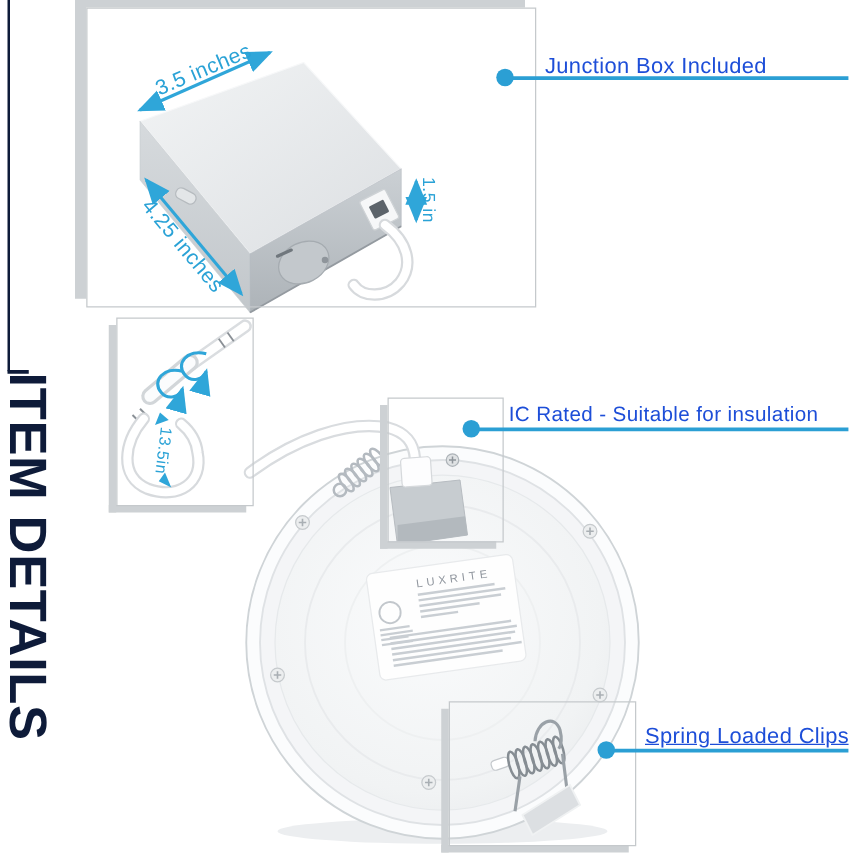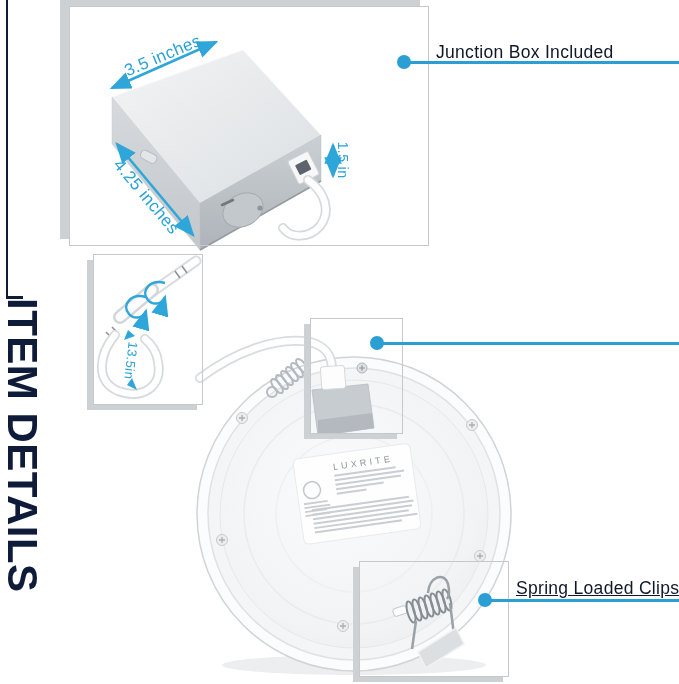--- a/index.html
+++ b/index.html
@@ -7,21 +7,21 @@
           font-family:"Liberation Sans",sans-serif;}
   
   #photo-layer{position:absolute;left:0;top:0;z-index:1;}
   
   .shadow-strip{position:absolute;background:#cdd1d4;z-index:2;}
   
   .frame{position:absolute;border:1.5px solid #c5c9cc;background:transparent;z-index:3;}
   
   .callout-line{position:absolute;height:3px;background:#2b9fd4;z-index:4;}
   .callout-dot{position:absolute;width:14px;height:14px;border-radius:50%;background:#2b9fd4;z-index:5;}
-  .callout-label{position:absolute;color:#0f172a;font-size:17.5px;letter-spacing:.3px;
+  .callout-label{position:absolute;color:#1d4ed8;font-size:17.5px;letter-spacing:.3px;
                  white-space:nowrap;z-index:5;}
   
   .dim-label{position:absolute;color:#2aa2d6;font-size:17px;letter-spacing:.4px;white-space:nowrap;
              text-align:center;z-index:5;}
   .dim-small{font-size:14px;}
   .dim-tiny{font-size:13px;}
   
   #side-rule{position:absolute;left:6px;top:0;width:2px;height:297px;background:#0e1b39;z-index:5;}
   #side-rule-tick{position:absolute;left:6px;top:296px;width:17px;height:2.5px;background:#0e1b39;z-index:5;}
   #item-details{position:absolute;left:46px;top:298px;transform-origin:0 0;transform:rotate(90deg);
@@ -220,20 +220,21 @@
   <div class="frame" style="left:93px;top:254px;width:108px;height:149px;"></div>
   <div class="frame" style="left:310px;top:318px;width:91px;height:114px;"></div>
   <div class="frame" style="left:359px;top:561px;width:148px;height:114px;"></div>
 
   <div class="callout-line" style="left:404px;top:61px;width:275px;"></div>
   <div class="callout-dot" style="left:397px;top:55px;"></div>
   <div class="callout-label" style="left:436px;top:42px;">Junction Box Included</div>
 
   <div class="callout-line" style="left:377px;top:342px;width:302px;"></div>
   <div class="callout-dot" style="left:370px;top:336px;"></div>
+  <div class="callout-label" style="left:407px;top:323px;font-size:16.5px;">IC Rated - Suitable for insulation</div>
 
   <div class="callout-line" style="left:485px;top:599px;width:194px;"></div>
   <div class="callout-dot" style="left:478px;top:593px;"></div>
   <div class="callout-label" style="left:516px;top:578px;text-decoration:underline;">Spring Loaded Clips</div>
 
   <div class="dim-label" style="left:100px;top:46px;width:126px;transform:rotate(-23deg);">3.5 inches</div>
   <div class="dim-label" style="left:84px;top:187px;width:124px;transform:rotate(50deg);">4.25 inches</div>
   <div class="dim-label dim-small" style="left:318px;top:152px;width:50px;transform:rotate(90deg);">1.5 in</div>
   <div class="dim-label dim-tiny" style="left:103px;top:353px;width:56px;transform:rotate(97deg);">13.5in</div>
 

